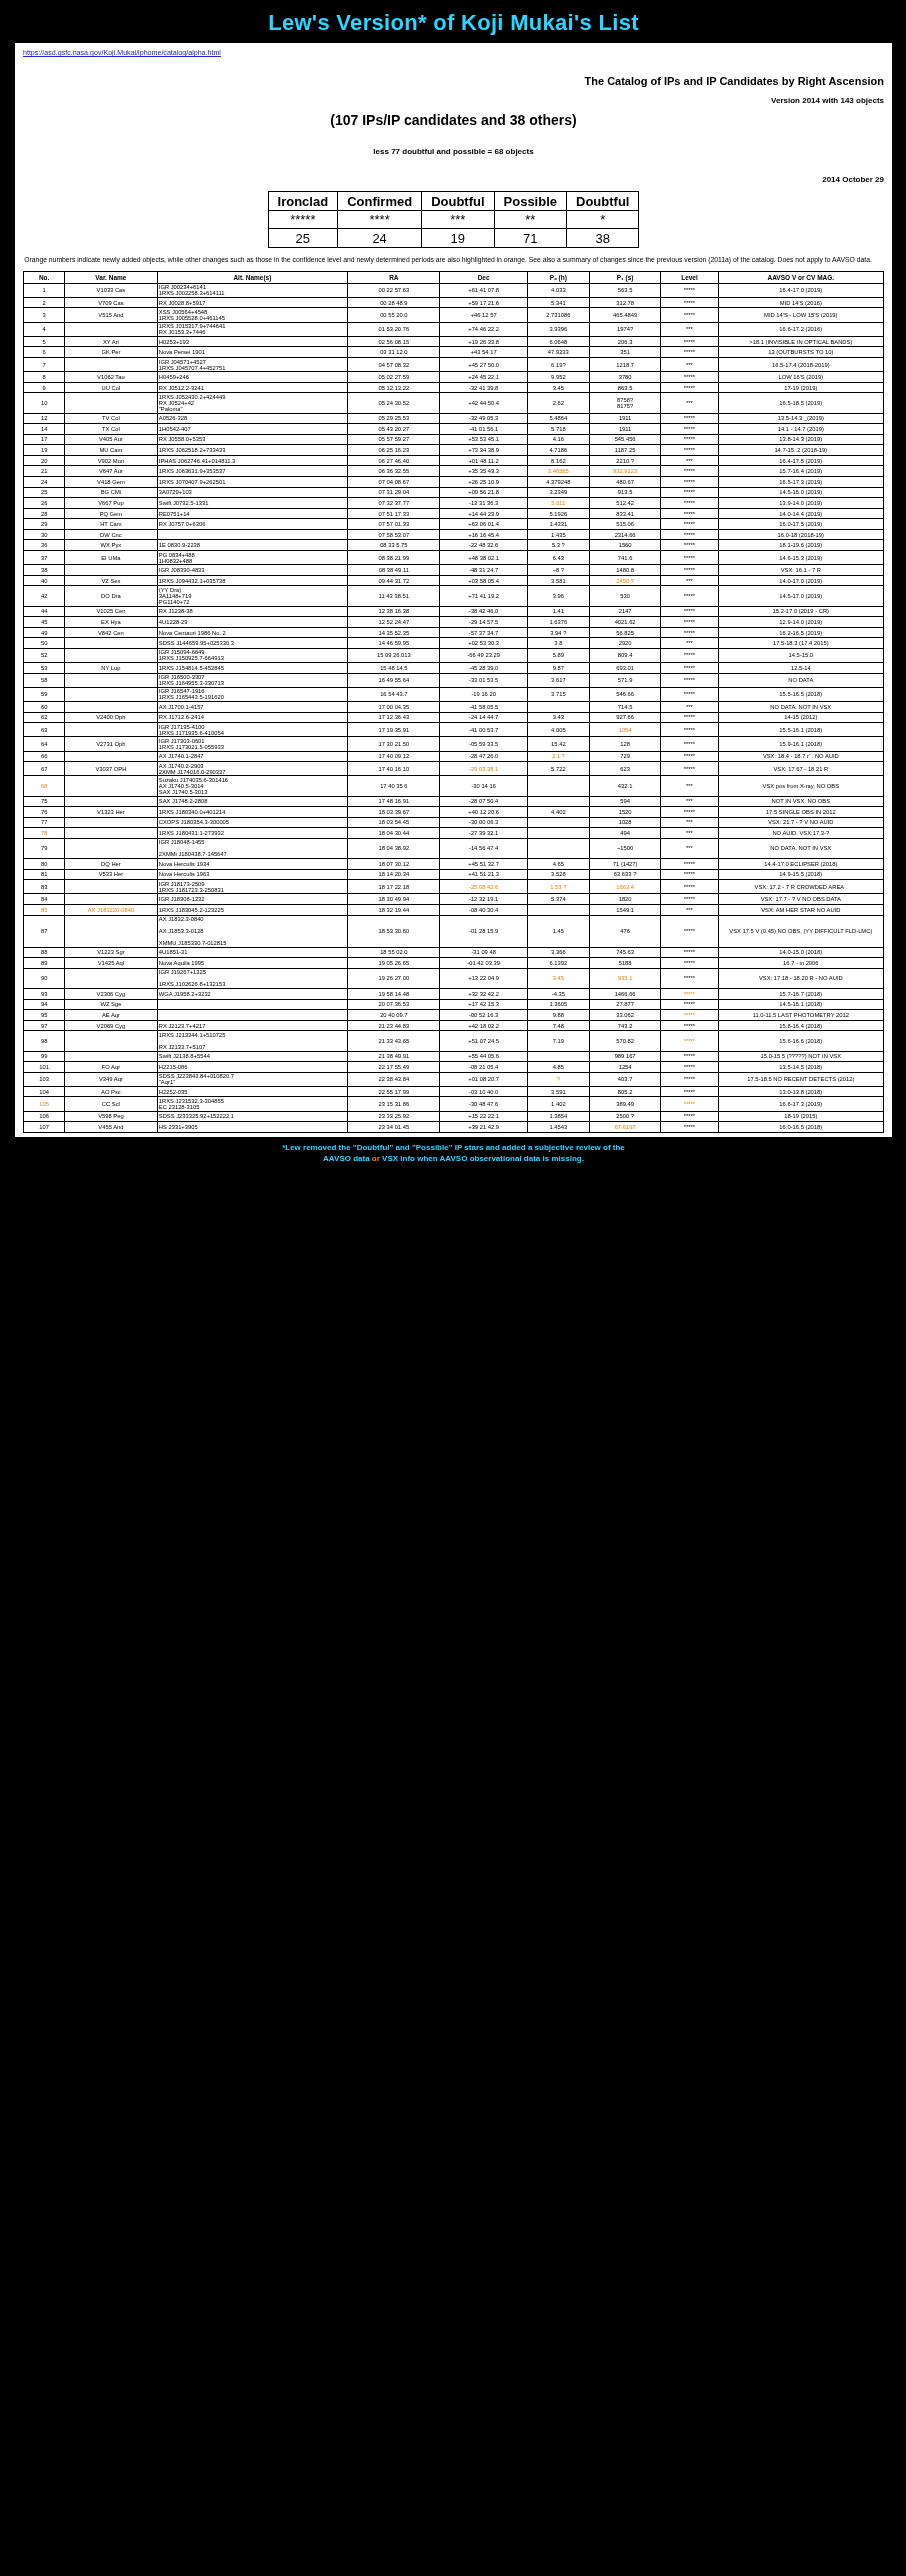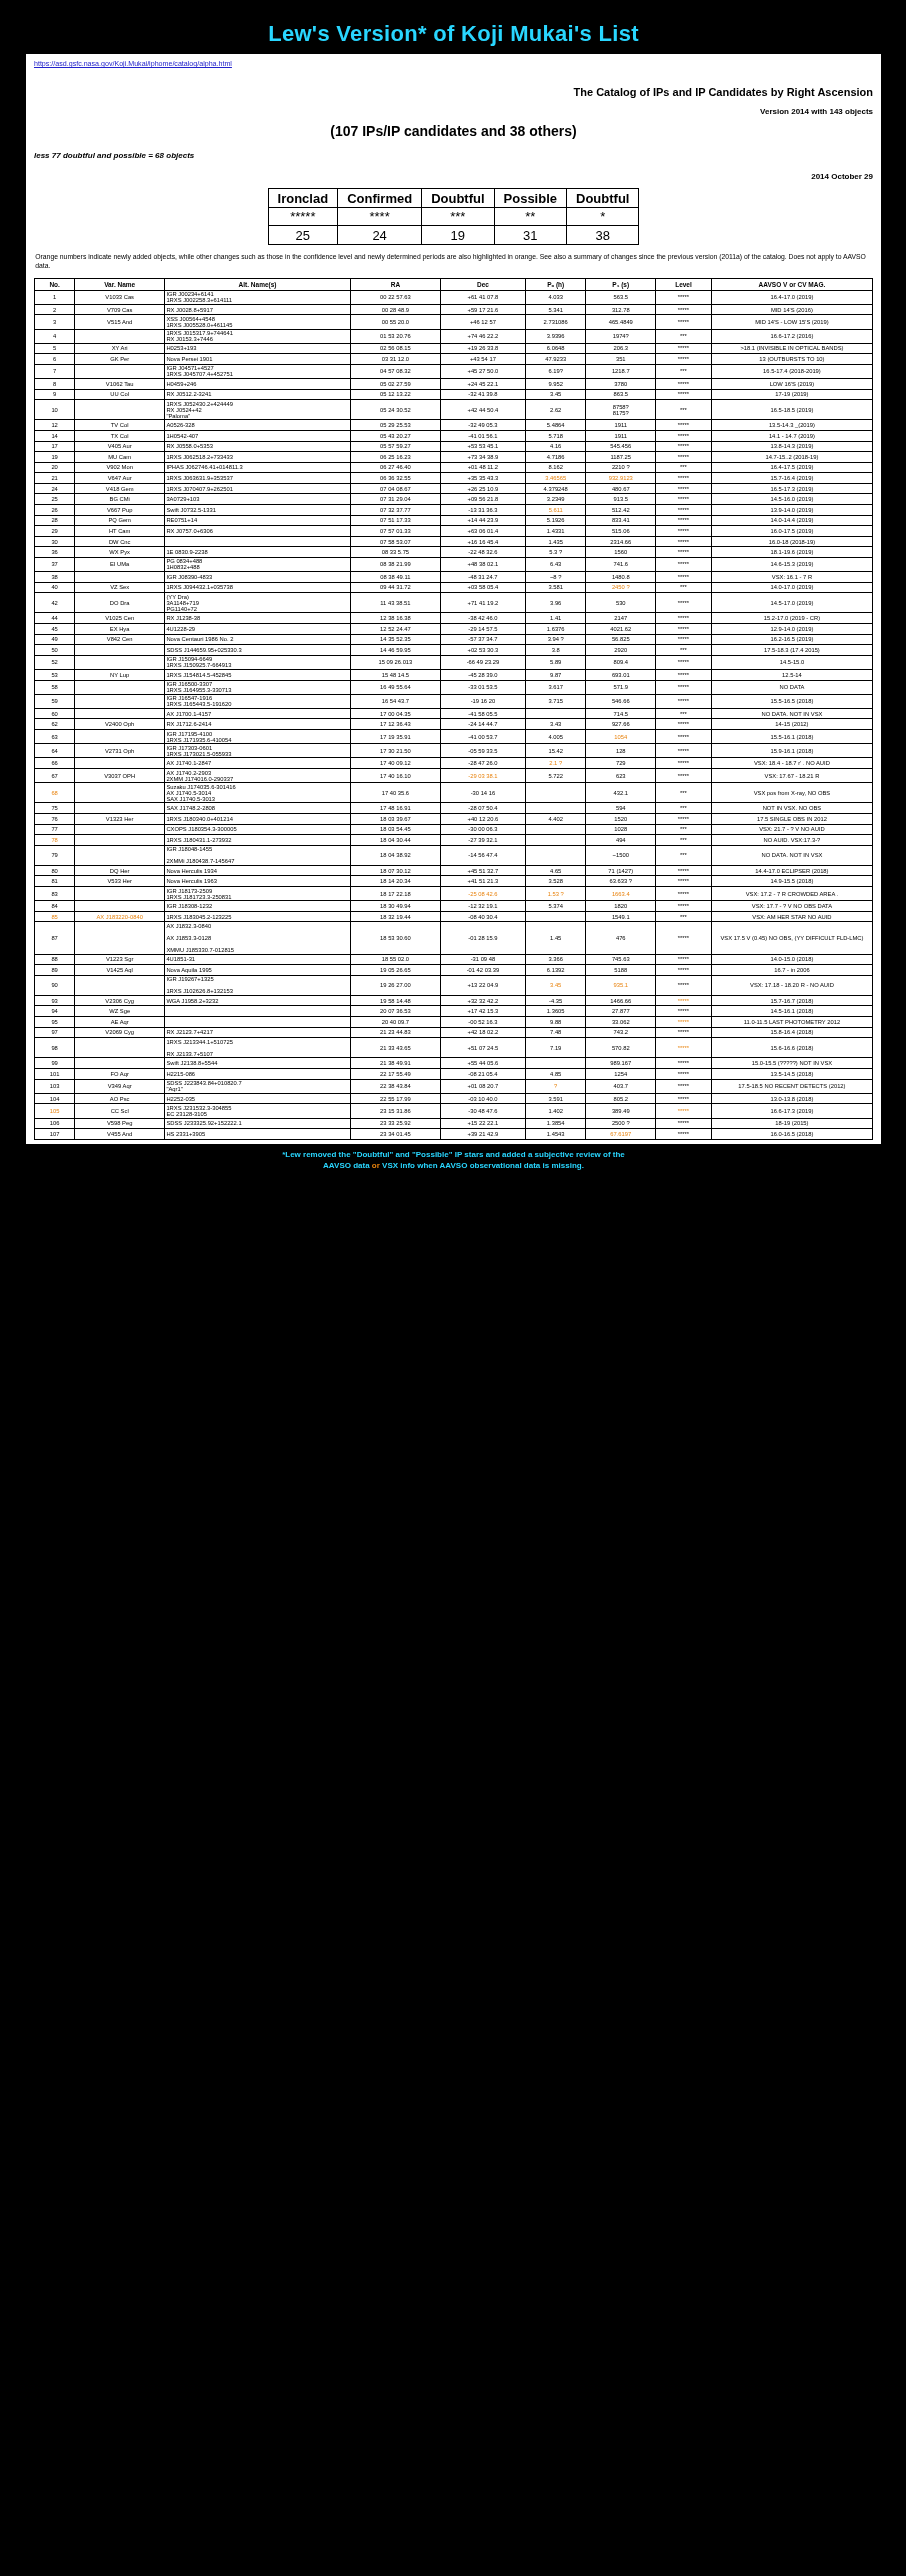--- a/index.html
+++ b/index.html
@@ -1,24 +1,24 @@
 <!DOCTYPE html>
 <html style="font-size:10.4px"><head>
 <meta charset="utf-8">
 <style>
   html,body{margin:0;padding:0;background:#000;}
   body{font-family:"Liberation Sans", sans-serif; width:907px;}
-  .page{width:907px;background:#000;padding:12px;box-sizing:border-box;}
+  .page{width:907px;background:#000;padding:1px;box-sizing:border-box;}
   .title{color:#29d6ff;font-size:22px;font-weight:bold;text-align:center;padding:9px 0 6.5px 0;letter-spacing:0.3px;}
   .sheet{background:#fff;margin:0 14.2px;padding:6.5px 7.8px 3.9px 7.8px;box-sizing:border-box;}
   .link{color:#2222cc;font-size:7.1px;text-align:left;text-decoration:underline;margin-bottom:18px;}
   .h2{font-size:11px;font-weight:bold;text-align:right;margin:2.6px 0 9px 0;}
   .h3{font-size:8px;font-weight:bold;text-align:right;margin:6.5px 0;}
   .h4{font-size:14px;font-weight:bold;text-align:center;margin:5.2px 0 1.3px 0;}
-  .h5{font-size:8px;font-weight:bold;text-align:left;margin:12px 0;font-style:italic;}
+  .h5{font-size:8px;font-weight:bold;text-align:center;margin:19px 0;}
   .h6{font-size:8px;font-weight:bold;text-align:right;margin:1.3px 0 7.8px 0;}
   table.legend{border-collapse:collapse;margin:3.9px auto 6.5px auto;}
   table.legend td,table.legend th{border:0.6px solid #000;font-size:13px;text-align:center;padding:1.3px 9px;}
   table.legend th{font-weight:bold;}
   .note{font-size:6.8px;line-height:1.45;margin:5.2px 1.3px 6.5px 1.3px;}
   table.main{border-collapse:collapse;width:100%;table-layout:fixed;}
   table.main th{border:0.6px solid #000;font-size:6.5px;font-weight:bold;text-align:center;padding:1.9px 0.6px;vertical-align:middle;}
   table.main td{border:0.6px solid #000;font-size:5.8px;padding:0.6px 1.3px;vertical-align:middle;height:8.4px;}
   .c{text-align:center;}
   .l{text-align:left;}
@@ -58,21 +58,21 @@
         <td>*****</td>
         <td>****</td>
         <td>***</td>
         <td>**</td>
         <td>*</td>
       </tr>
       <tr>
         <td>25</td>
         <td>24</td>
         <td>19</td>
-        <td>31</td>
+        <td>71</td>
         <td>38</td>
       </tr>
     </tbody>
       </table>
 
     <div class="note">Orange numbers indicate newly added objects, while other changes such as those in the confidence level and newly determined periods are also highlighted in orange. See also a summary of changes since the previous version (2011a) of the catalog. Does not apply to AAVSO data.</div>
 
     <table class="main">
       <colgroup>
         <col style="width:26px">

